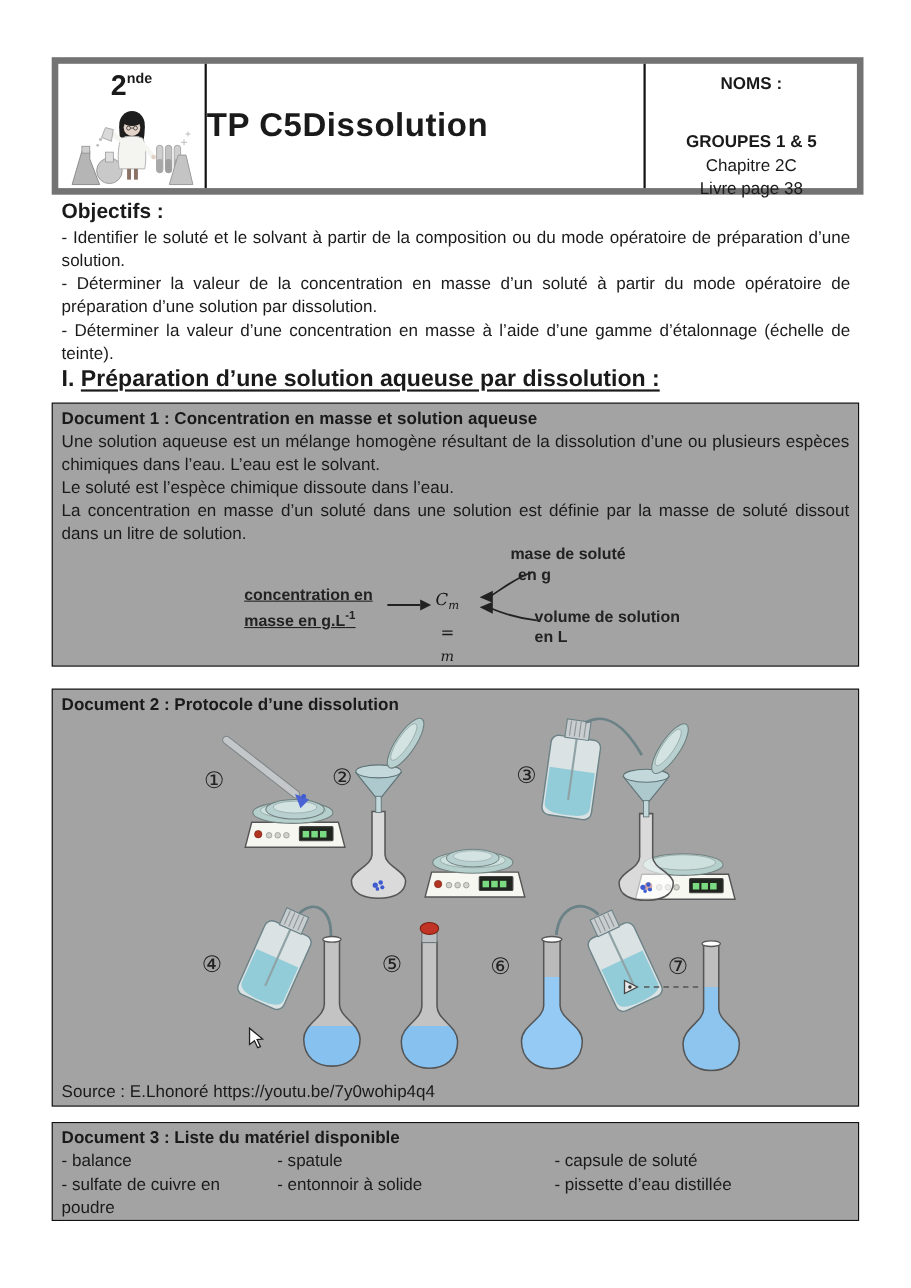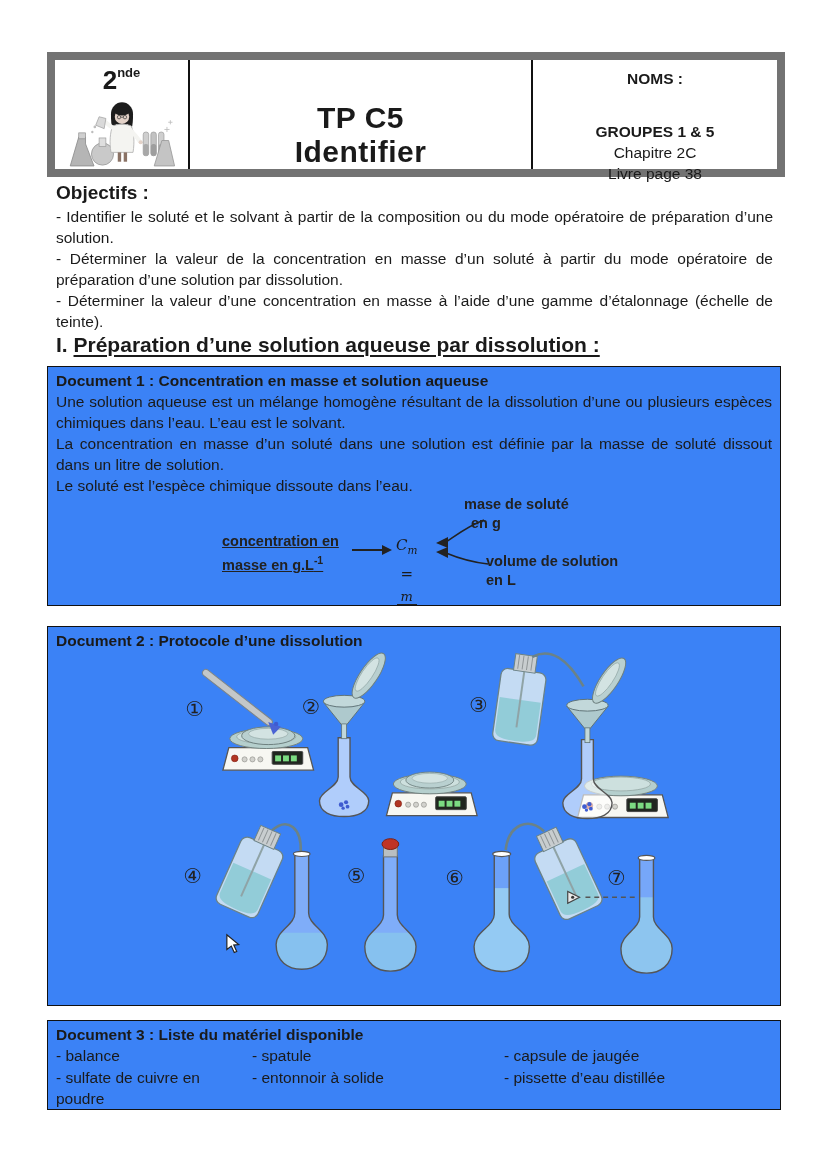--- a/index.html
+++ b/index.html
@@ -5,41 +5,41 @@
   * { margin:0; padding:0; box-sizing:border-box; }
   body { background:#ffffff; }
   .page {
     position:relative; width:828px; height:1171px; margin:0 auto;
     background:#ffffff; color:#1a1a1a;
     font-family:"Liberation Sans","DejaVu Sans",sans-serif;
     font-size:15.5px; line-height:21px; overflow:hidden;
   }
   
   .hdr { position:absolute; left:47px; top:52px; width:738px; height:125px;
-         display:flex; border:8px solid #737373; }
+         display:flex; border:6px solid #737373; }
   .hdr-cell { border-right:2px solid #111; }
   .hdr-cell:last-child { border-right:none; }
   .hdr-left { width:135px; display:flex; flex-direction:column; align-items:center; padding-top:2px; }
   .grade { font-weight:bold; font-size:26px; line-height:26px; }
   .grade sup { font-size:13px; position:relative; top:-2px; }
-  .hdr-center { flex:1; display:flex; flex-direction:column; align-items:center; justify-content:flex-end; }
+  .hdr-center { flex:1; display:flex; flex-direction:row; align-items:center; justify-content:flex-start; }
   .big-title { font-weight:bold; font-size:30px; line-height:34px; letter-spacing:0.5px; }
-  .hdr-right { width:244px; text-align:center; padding-top:8px; }
+  .hdr-right { width:192px; text-align:center; padding-top:8px; }
   .hdr-right .noms { font-weight:bold; margin-bottom:32px; }
   .hdr-right .grp { font-weight:bold; }
   
   .objectifs { position:absolute; left:56px; top:181px; width:717px; }
   .obj-head { font-weight:bold; font-size:19px; line-height:24px; margin-bottom:1px; }
   .obj-item { text-align:justify; }
   
   .sec1 { position:absolute; left:56px; top:334px; font-weight:bold; font-size:21px; }
   .sec1 .u { text-decoration:underline; text-decoration-thickness:2px; text-underline-offset:3px; }
   
   .docbox { position:absolute; left:47px; width:734px; border:1.6px solid #111;
-            padding:3px 8px 4px 8px; background:#3b82f6; }
+            padding:3px 8px 4px 8px; background:#a3a3a3; }
   .doc-title { font-weight:bold; }
   .jp { text-align:justify; }
   .doc1 { top:366px; height:240px; overflow:hidden; }
   .doc2 { top:626px; height:380px; overflow:hidden; padding:3px 0 0 0; }
   .doc2 .doc-title { padding-left:8px; }
   .doc3 { top:1020px; height:90px; overflow:hidden; }
   sub.m { font-size:10.5px; }
   sup.e { font-size:10.5px; }
   .it { font-style:italic; font-family:"DejaVu Serif",serif; }
   
@@ -105,21 +105,21 @@
         <rect x="97" y="60" width="6.5" height="14" rx="3" fill="#9e9e9e"></rect>
         <rect x="106" y="60" width="6.5" height="14" rx="3" fill="#a8a8a8"></rect>
 
         <polygon points="110,56 118,56 125,86 101,86" fill="#c4c4c4" stroke="#9a9a9a" stroke-width="1"></polygon>
 
         <path d="M116,40 v6 M113,43 h6 M120,32 v5 M117.5,34.5 h5" stroke="#bdbdbd" stroke-width="1"></path>
       </svg>
     </div>
     <div class="hdr-cell hdr-center">
       <div class="big-title">TP C5</div>
-      <div class="big-title">Identifier</div>
+      <div class="big-title">Dissolution</div>
     </div>
     <div class="hdr-cell hdr-right">
       <div class="noms">NOMS :</div>
       <div class="grp">GROUPES 1 &amp; 5</div>
       <div>Chapitre 2C</div>
       <div>Livre page 38</div>
     </div>
   </div>
 
   <div class="objectifs">
@@ -127,22 +127,22 @@
     <div class="obj-item">- Identifier le soluté et le solvant à partir de la composition ou du mode opératoire de préparation d’une solution.</div>
     <div class="obj-item">- Déterminer la valeur de la concentration en masse d’un soluté à partir du mode opératoire de préparation d’une solution par dissolution.</div>
     <div class="obj-item">- Déterminer la valeur d’une concentration en masse à l’aide d’une gamme d’étalonnage (échelle de teinte).</div>
   </div>
 
   <div class="sec1"><span>I. </span><span class="u">Préparation d’une solution aqueuse par dissolution :</span></div>
 
   <div class="docbox doc1">
     <div class="doc-title">Document 1 : Concentration en masse et solution aqueuse</div>
     <div class="jp">Une solution aqueuse est un mélange homogène résultant de la dissolution d’une ou plusieurs espèces chimiques dans l’eau. L’eau est le solvant.</div>
+    <div class="jp">Le soluté est l’espèce chimique dissoute dans l’eau.</div>
     <div class="jp">La concentration en masse d’un soluté dans une solution est définie par la masse de soluté dissout dans un litre de solution.</div>
-    <div class="jp">Le soluté est l’espèce chimique dissoute dans l’eau.</div>
 
     <div class="formula">
       <div class="f-label f-left">
         <div>concentration en</div>
         <div><span>masse en g.L</span><sup class="e">-1</sup></div>
       </div>
       <svg class="f-arrow" width="40" height="12" viewBox="0 0 40 12">
         <line x1="0" y1="6" x2="30" y2="6" stroke="#222" stroke-width="2"></line>
         <polygon points="30,1 40,6 30,11" fill="#222"></polygon>
       </svg>
@@ -306,28 +306,29 @@
           <use href="#flask-t" fill="#ffffff" fill-opacity="0.3" stroke="#555" stroke-width="1.4"></use>
           <ellipse cx="0" cy="0" rx="8.5" ry="2.6" fill="#fff" stroke="#555" stroke-width="1.2"></ellipse>
         </g>
       </g>
 
       <g transform="translate(176,288)">
         <polygon points="0,0 0,15 4.5,11.5 7.5,18 10,17 7,10.5 12,10" fill="#fff" stroke="#222" stroke-width="1.2"></polygon>
       </g>
     </svg>
 
+    <div class="src-line">Source : E.Lhonoré https://youtu.be/7y0wohip4q4</div>
   </div>
 
   <div class="docbox doc3">
     <div class="doc-title">Document 3 : Liste du matériel disponible</div>
     <div class="mat-grid">
       <div>- balance</div>
       <div>- spatule</div>
-      <div>- capsule de jaugée</div>
+      <div>- capsule de soluté</div>
       <div>- sulfate de cuivre en poudre</div>
       <div>- entonnoir à solide</div>
       <div>- pissette d’eau distillée</div>
       <div>- fiole jaugée de 50,0 mL</div>
       <div>- éprouvette graduée de 50 mL</div>
     </div>
   </div>
 
 </div>
 

